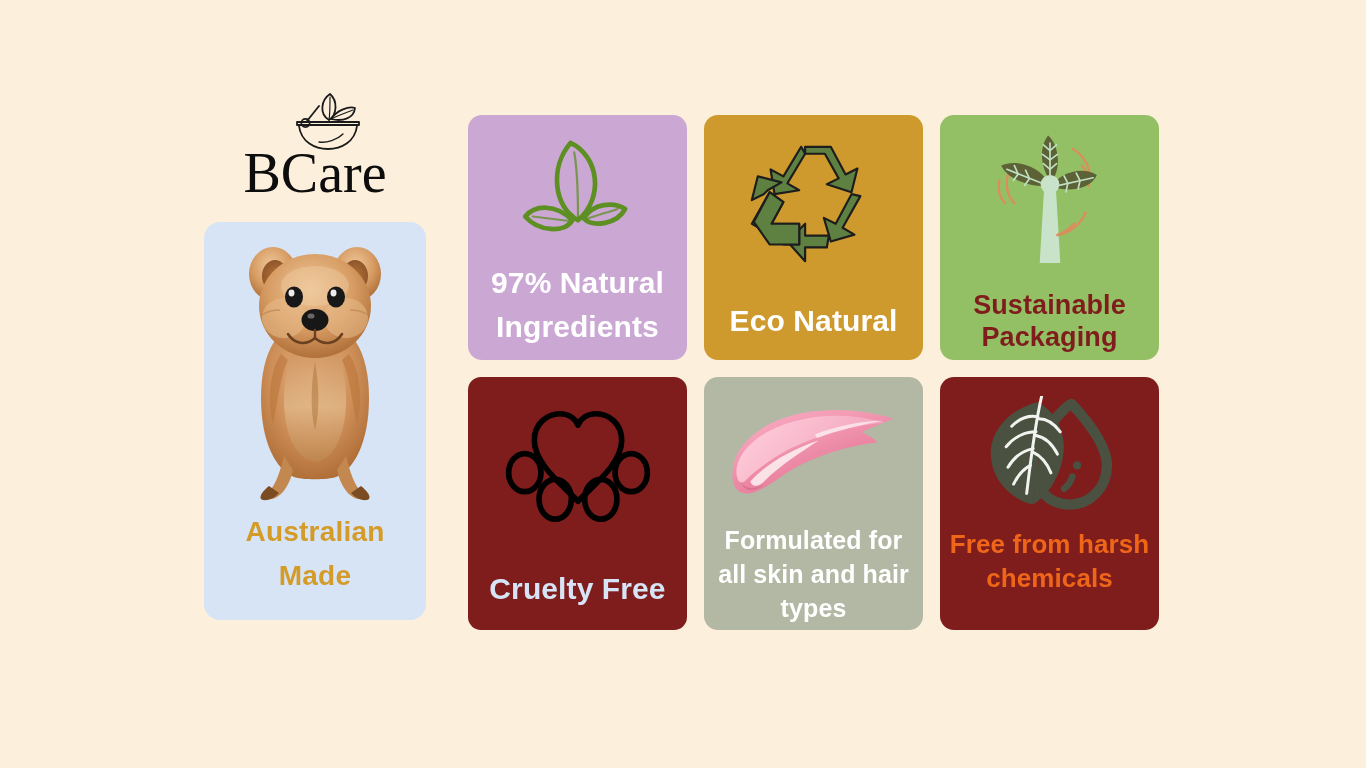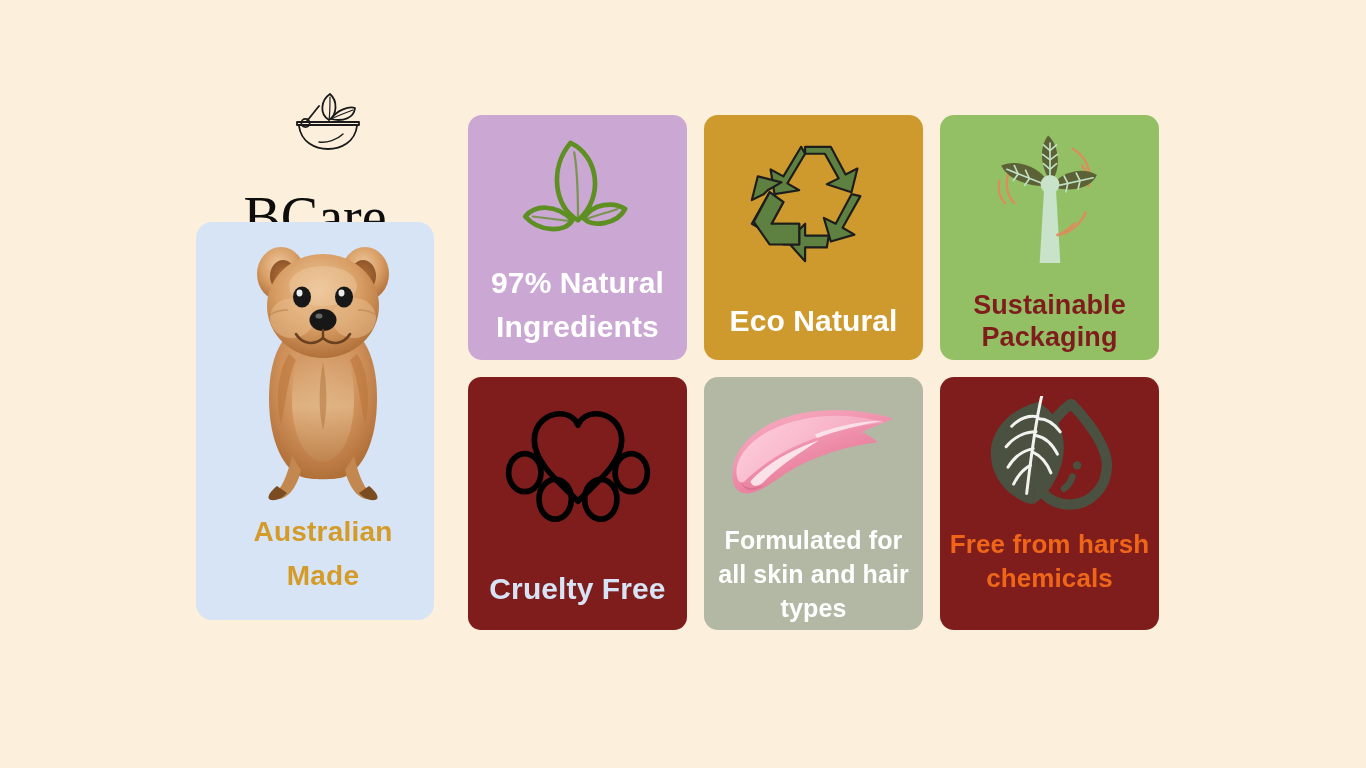--- a/index.html
+++ b/index.html
@@ -33,21 +33,20 @@
     align-items: center;
   }
 
   .logo-block {
     width: 222px;
     height: 130px;
     display: flex;
     flex-direction: column;
     align-items: center;
     justify-content: flex-start;
-    gap: 44px;
   }
   .logo-mark {
     width: 86px;
     height: 58px;
     display: block;
     margin-left: 26px;
   }
   .logo-word {
     font-family: "Liberation Serif", serif;
     font-size: 56px;
@@ -62,21 +61,20 @@
     width: 222px;
     height: 398px;
     background: #d6e4f5;
     border-radius: 16px;
     display: flex;
     flex-direction: column;
     align-items: center;
     justify-content: flex-start;
     overflow: hidden;
     position: relative;
-    padding-left: 16px;
   }
   .quokka-art {
     width: 158px;
     height: 270px;
     margin-top: 12px;
     display: block;
   }
   .quokka-label {
     font-size: 28px;
     line-height: 44px;

